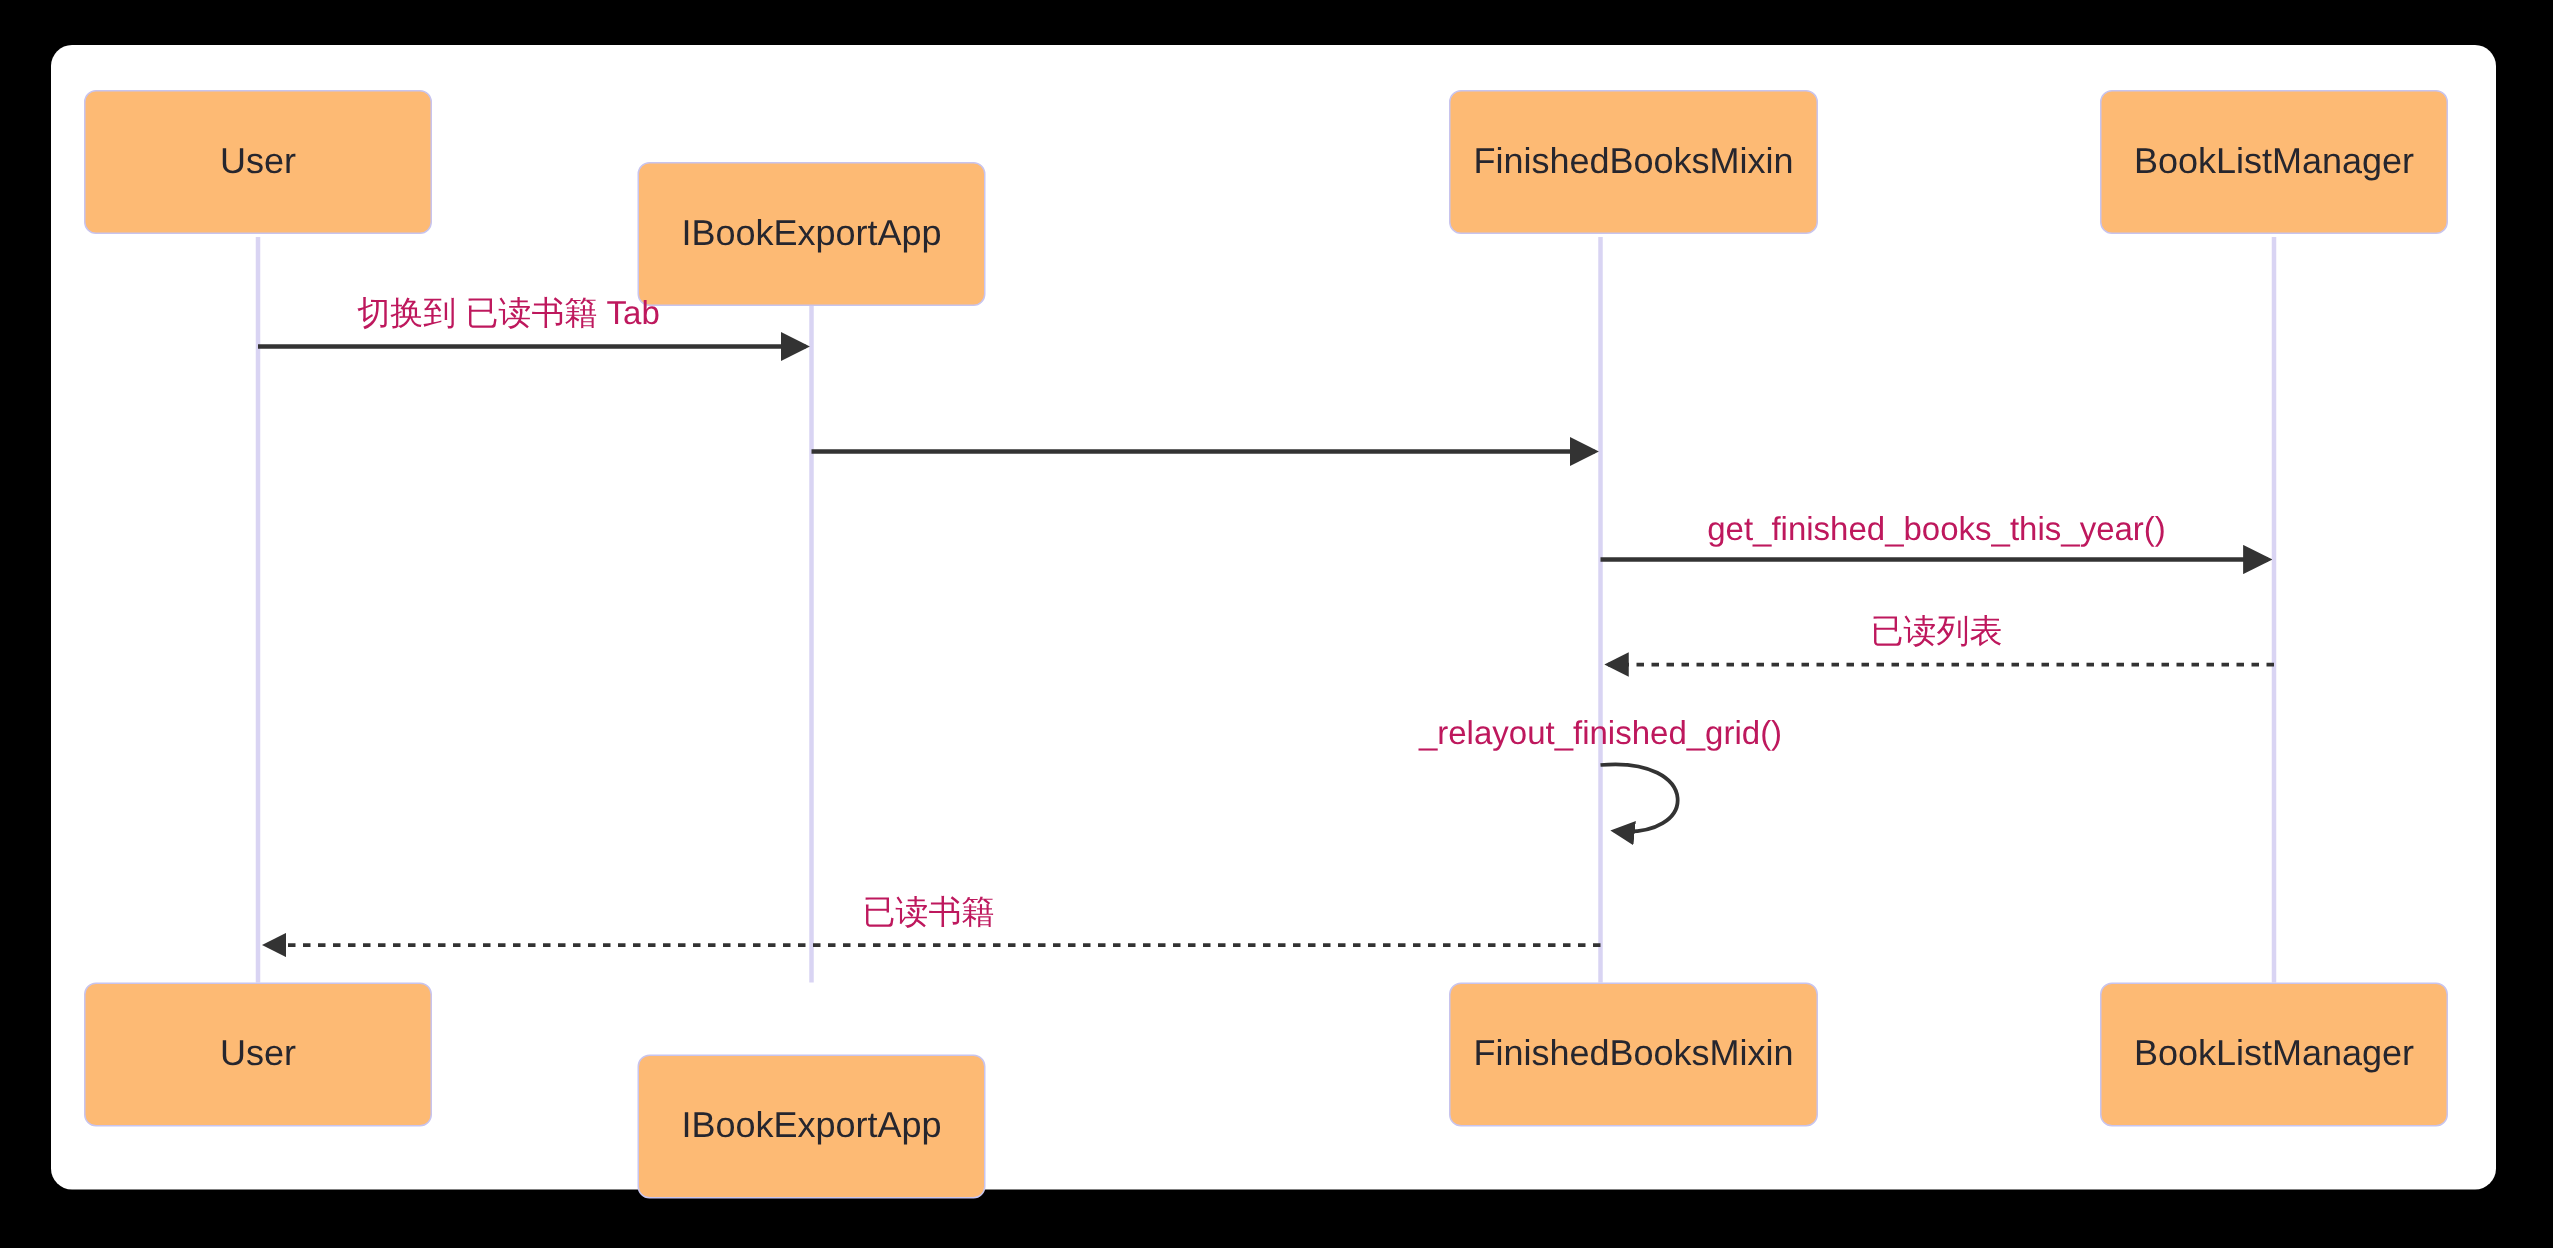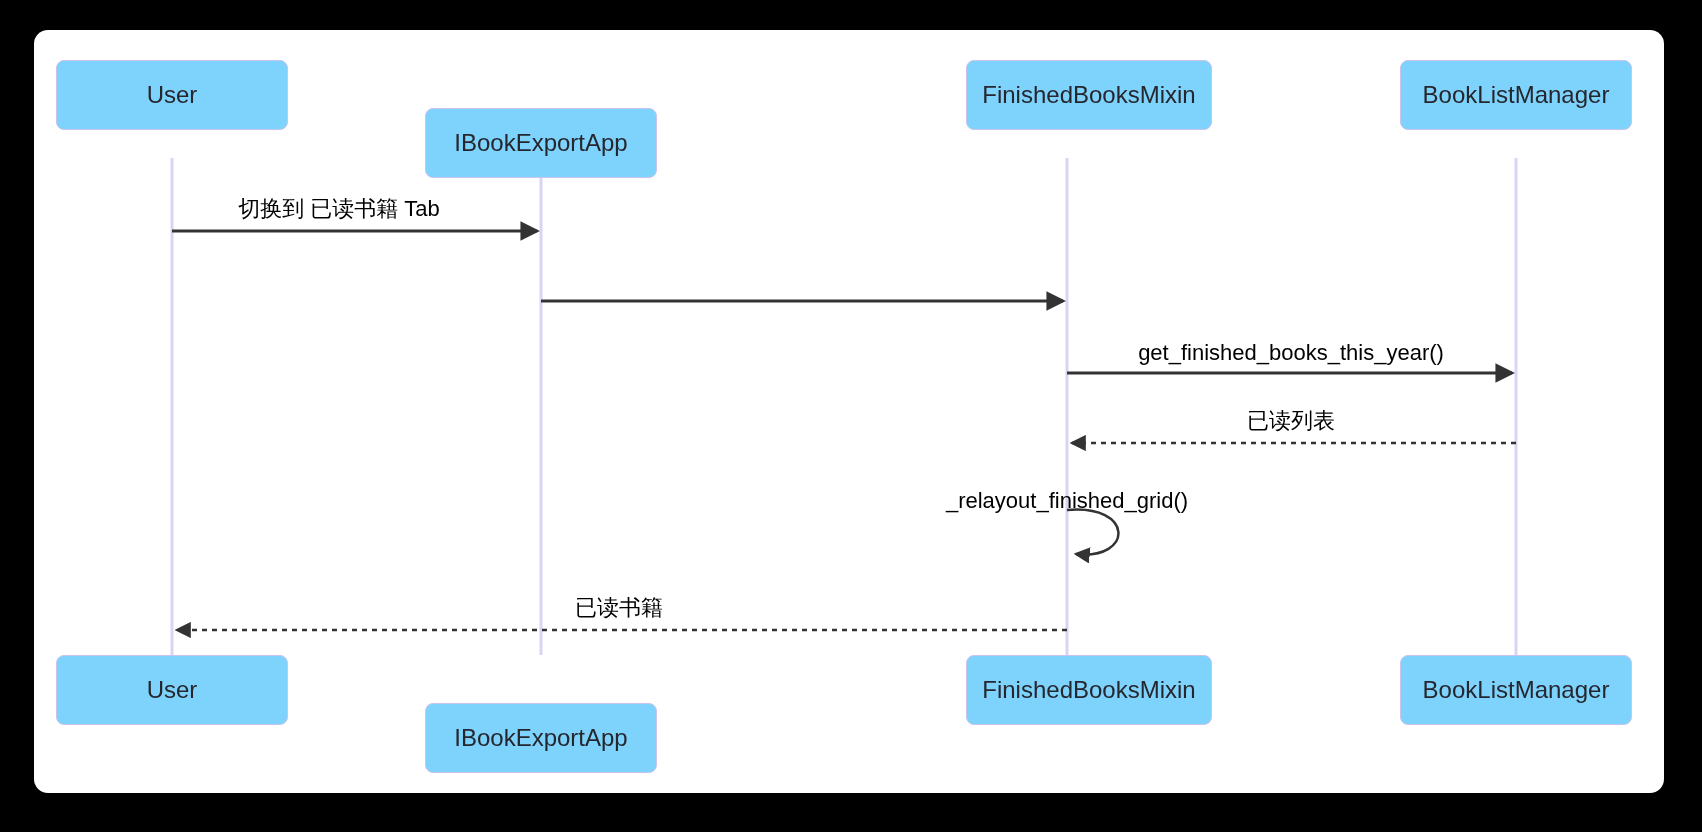--- a/index.html
+++ b/index.html
@@ -26,43 +26,43 @@
   }
   .links {
     position: absolute;
     left: 0;
     top: 0;
     width: 1630px;
     height: 763px;
   }
   .actor-box {
     position: absolute;
-    height: 70px;
-    background: #7dd3fc;
+    height: 96px;
+    background: #fdba74;
     border: 1.5px solid #c8c4ee;
     border-radius: 8px;
     display: flex;
     align-items: center;
     justify-content: center;
     font-size: 24px;
     color: #26262e;
     box-sizing: border-box;
     z-index: 2;
   }
   .actor-top { top: 30px; }
   .actor-bottom { top: 625px; }
   .a-user   { left: 22px;   width: 232px; }
   .a-app    { left: 391px;  width: 232px; margin-top: 48px; }
   .a-mixin  { left: 932px;  width: 246px; align-items: center; }
   .a-mgr    { left: 1366px; width: 232px; }
   .msg-label {
     position: absolute;
     transform: translate(-50%, -100%);
     font-size: 22px;
-    color: #000000;
+    color: #be185d;
     white-space: nowrap;
     z-index: 3;
   }
 </style>
 </head>
 <body>
 
 <div class="stage">
   <div class="canvas">
 
@@ -113,17 +113,17 @@
     <div class="actor-box actor-bottom a-mixin">
       <span>FinishedBooksMixin</span>
     </div>
     <div class="actor-box actor-bottom a-mgr">
       <span>BookListManager</span>
     </div>
 
     <div class="msg-label" style="left:305px; top:194px;">切换到 已读书籍 Tab</div>
     <div class="msg-label" style="left:1257px; top:336px;text-align:center;">get_finished_books_this_year()</div>
     <div class="msg-label" style="left:1257px; top:406px;">已读列表</div>
-    <div class="msg-label" style="left:1033px; top:472px;margin-top:12px;">_relayout_finished_grid()</div>
+    <div class="msg-label" style="left:1033px; top:472px;">_relayout_finished_grid()</div>
     <div class="msg-label" style="left:585px; top:593px;">已读书籍</div>
 
   </div>
 </div>
 
 </body></html>

